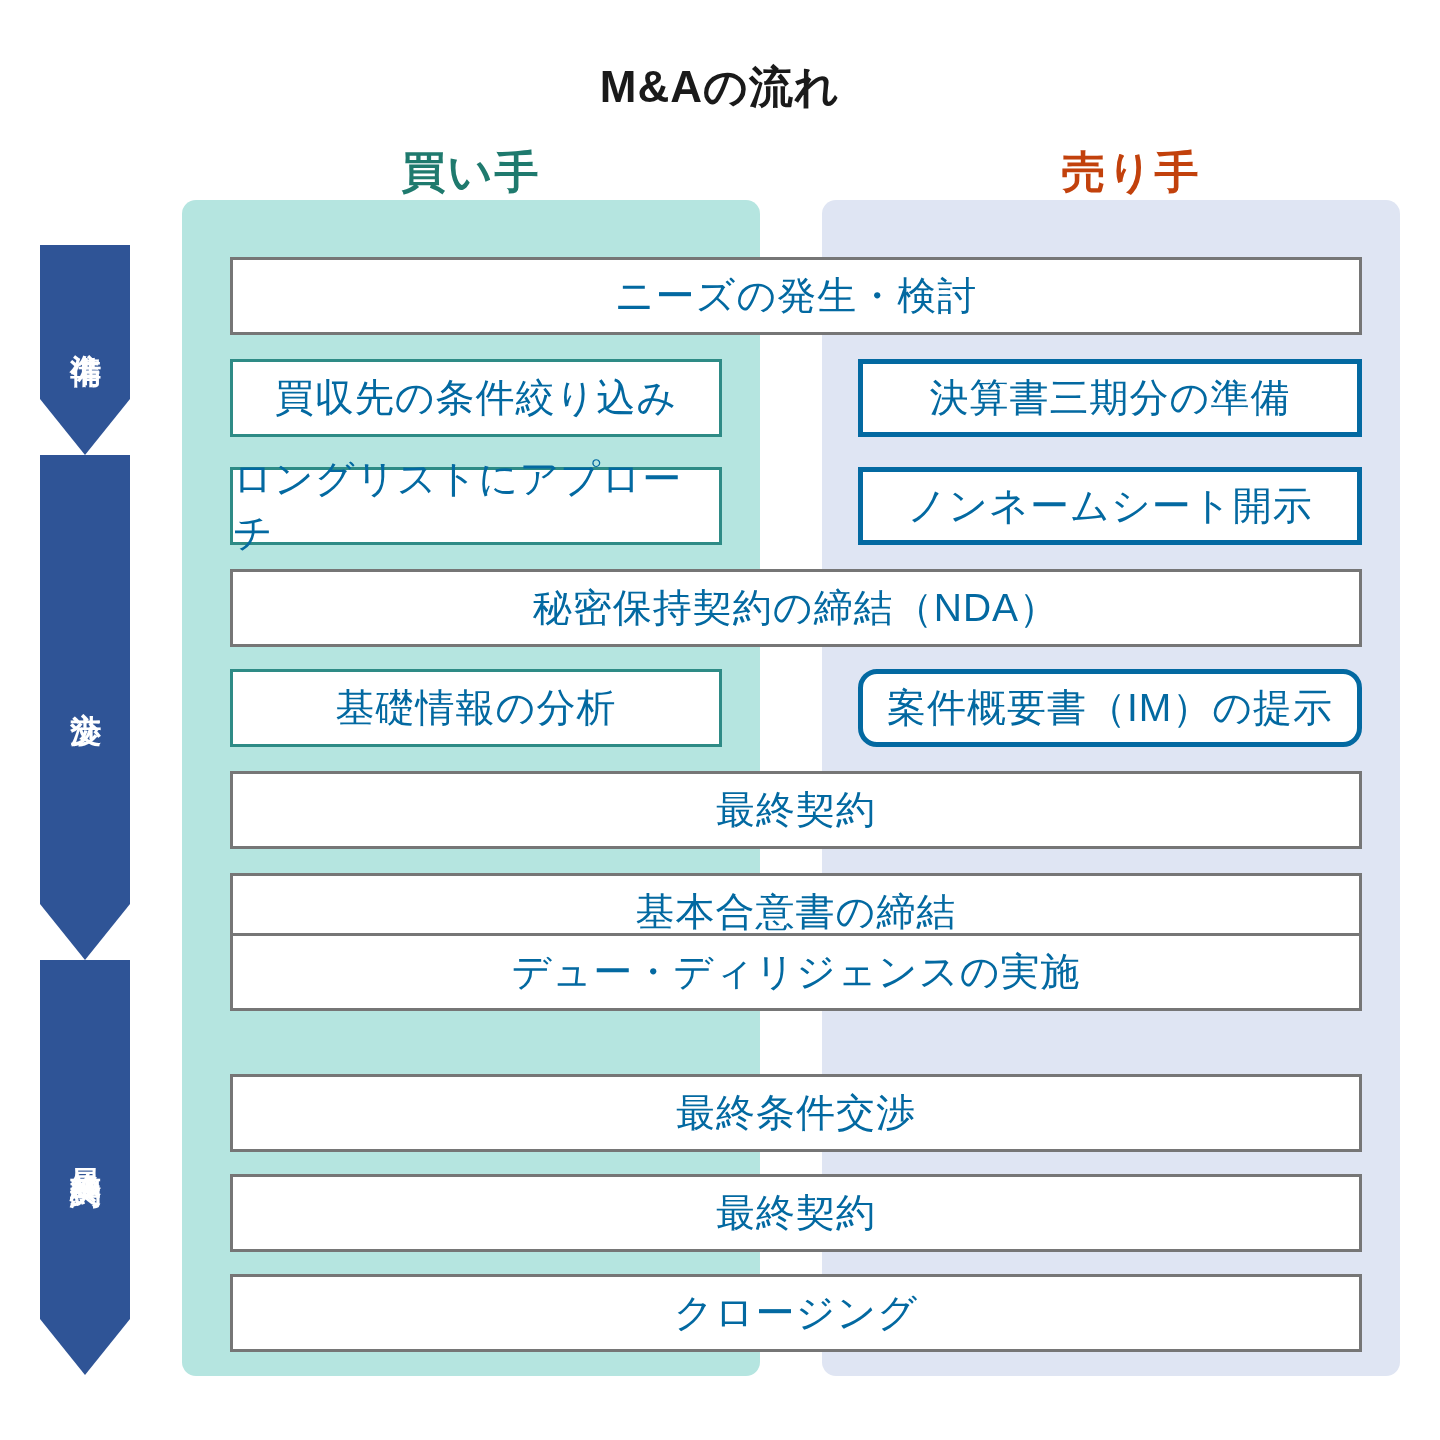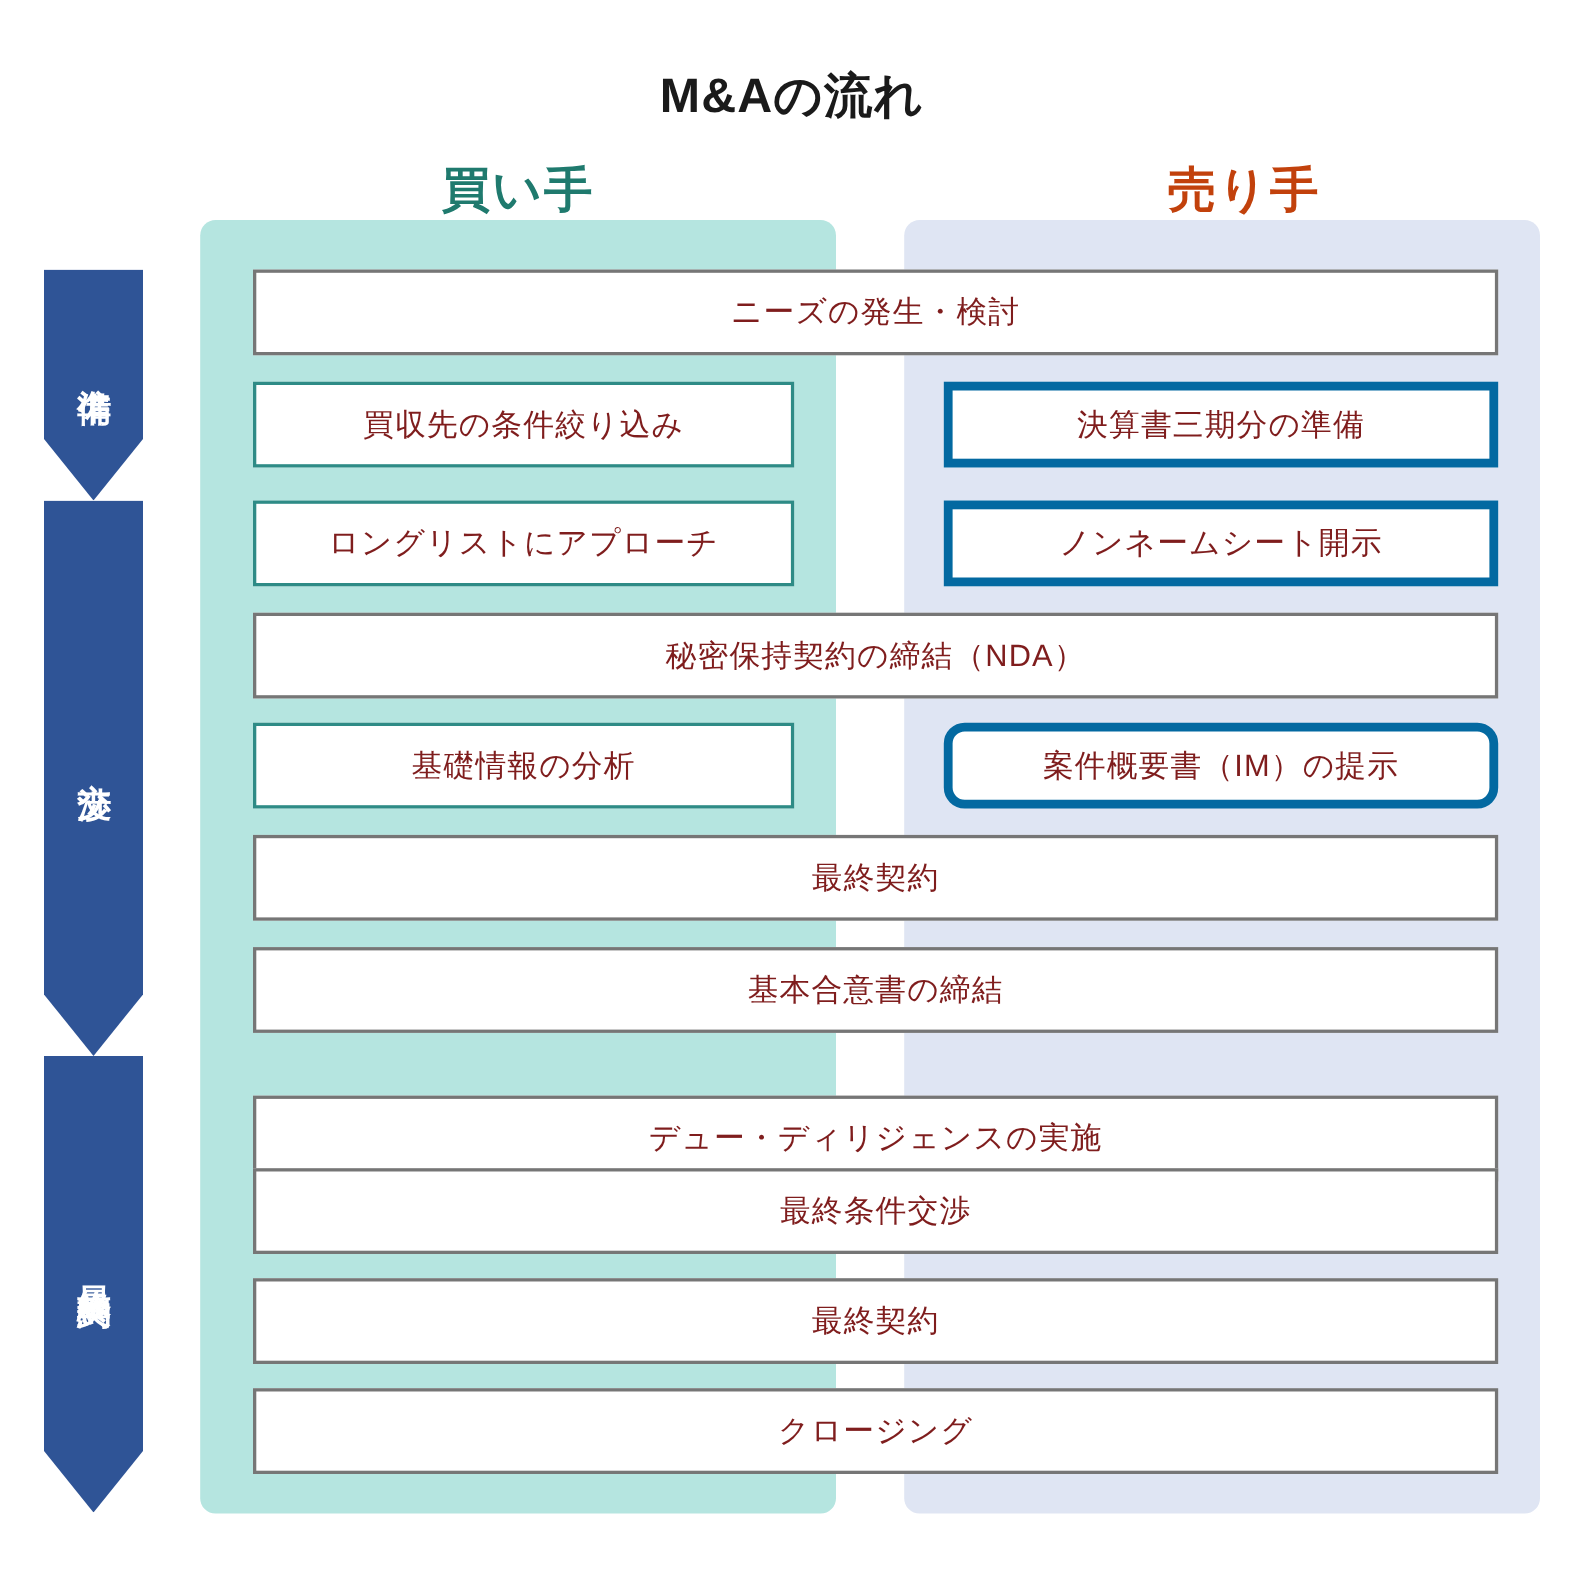--- a/index.html
+++ b/index.html
@@ -102,38 +102,39 @@
   }
 
   
   .step-box {
     position: absolute;
     height: 78px;
     background: #ffffff;
     display: flex;
     align-items: center;
     justify-content: center;
-    font-size: 28px;
-    color: #7f1d1d;
+    font-size: 39px;
+    color: #0369a1;
     letter-spacing: 1px;
+    margin-top: 12px;
   }
   .step-box.full {
     left: 230px;
     width: 1132px;
     border: 3px solid #767676;
   }
   .step-box.buyer-side {
     left: 230px;
     width: 492px;
     border: 3px solid #2e8b86;
   }
   .step-box.seller-side {
     left: 858px;
     width: 504px;
-    border: 8px solid #0369a1;
+    border: 5px solid #0369a1;
   }
 </style>
 </head>
 <body>
 
 <div class="canvas">
 
   <div class="chart-title">M&amp;Aの流れ</div>
 
   <div class="col-header buyer">買い手</div>
@@ -167,21 +168,21 @@
 
   <div class="step-box full" style="top:557px;">秘密保持契約の締結（NDA）</div>
 
   <div class="step-box buyer-side" style="top:657px;">基礎情報の分析</div>
   <div class="step-box seller-side" style="top:657px;border-radius:19px;">案件概要書（IM）の提示</div>
 
   <div class="step-box full" style="top:759px;">最終契約</div>
 
   <div class="step-box full" style="top:861px;">基本合意書の締結</div>
 
-  <div class="step-box full" style="top:996px;font-family:Liberation Mono, monospace;">デュー・ディリジェンスの実施</div>
+  <div class="step-box full" style="top:921px;font-family:Liberation Mono, monospace;">デュー・ディリジェンスの実施</div>
 
   <div class="step-box full" style="top:1062px;">最終条件交渉</div>
 
   <div class="step-box full" style="top:1162px;">最終契約</div>
 
   <div class="step-box full" style="top:1262px;">クロージング</div>
 
 </div>
 
 </body></html>

